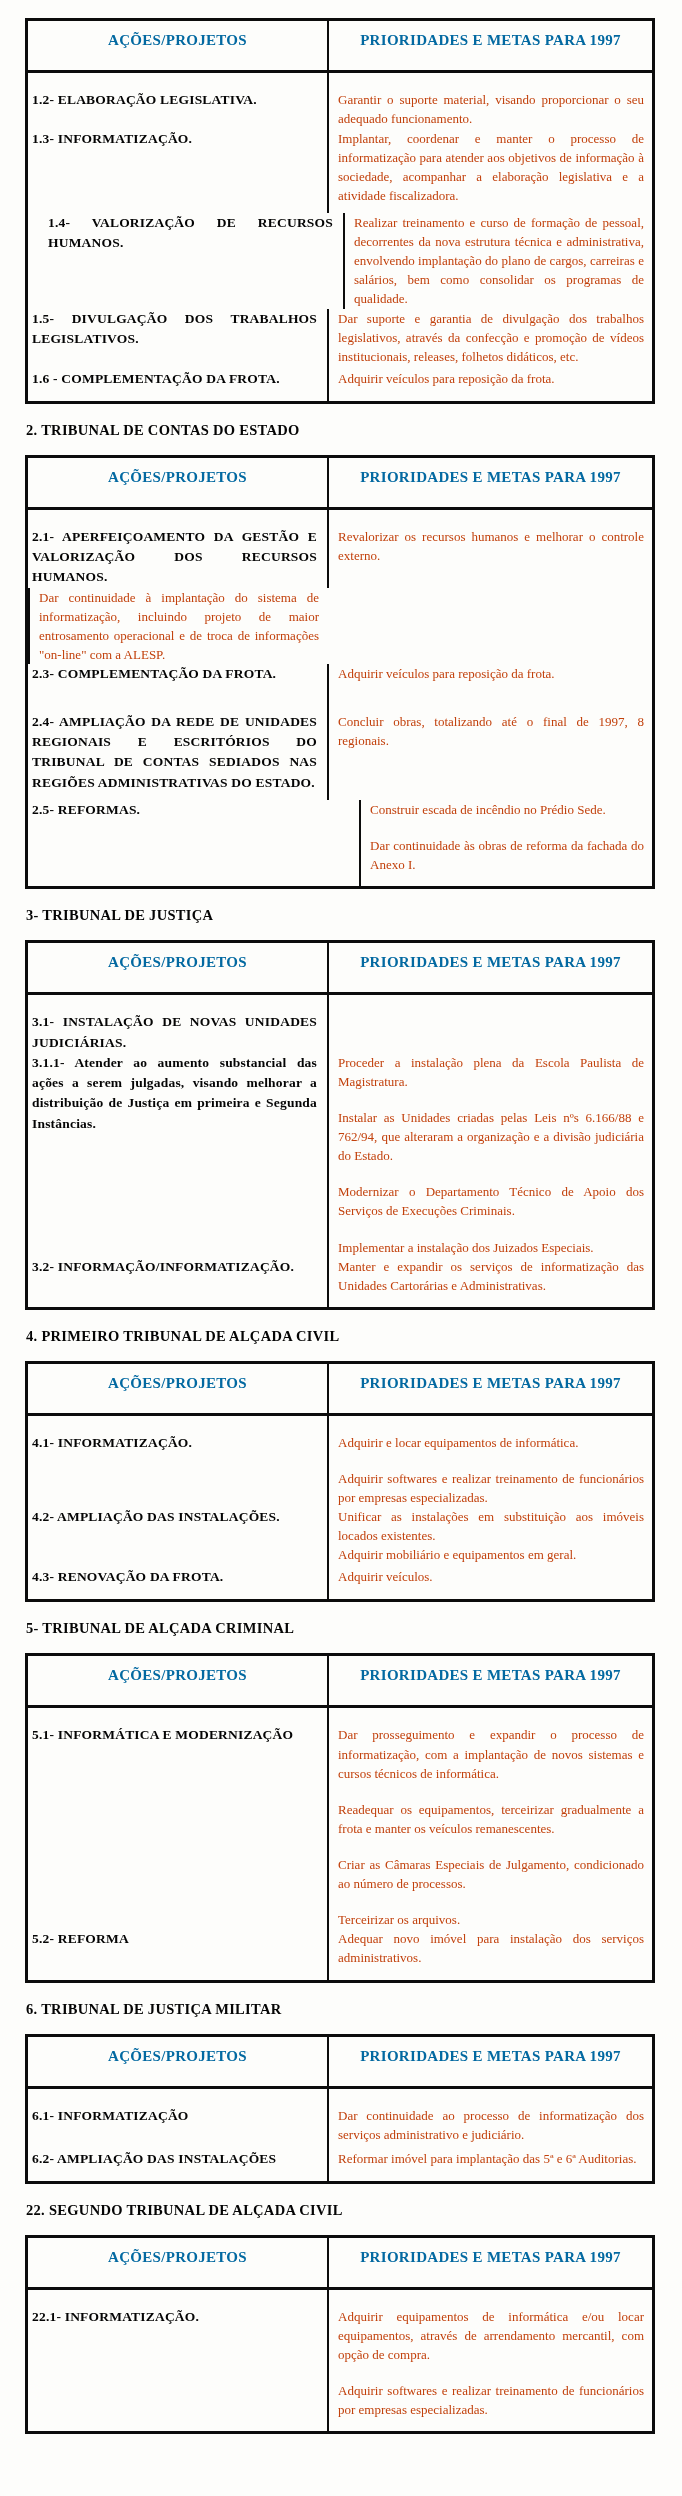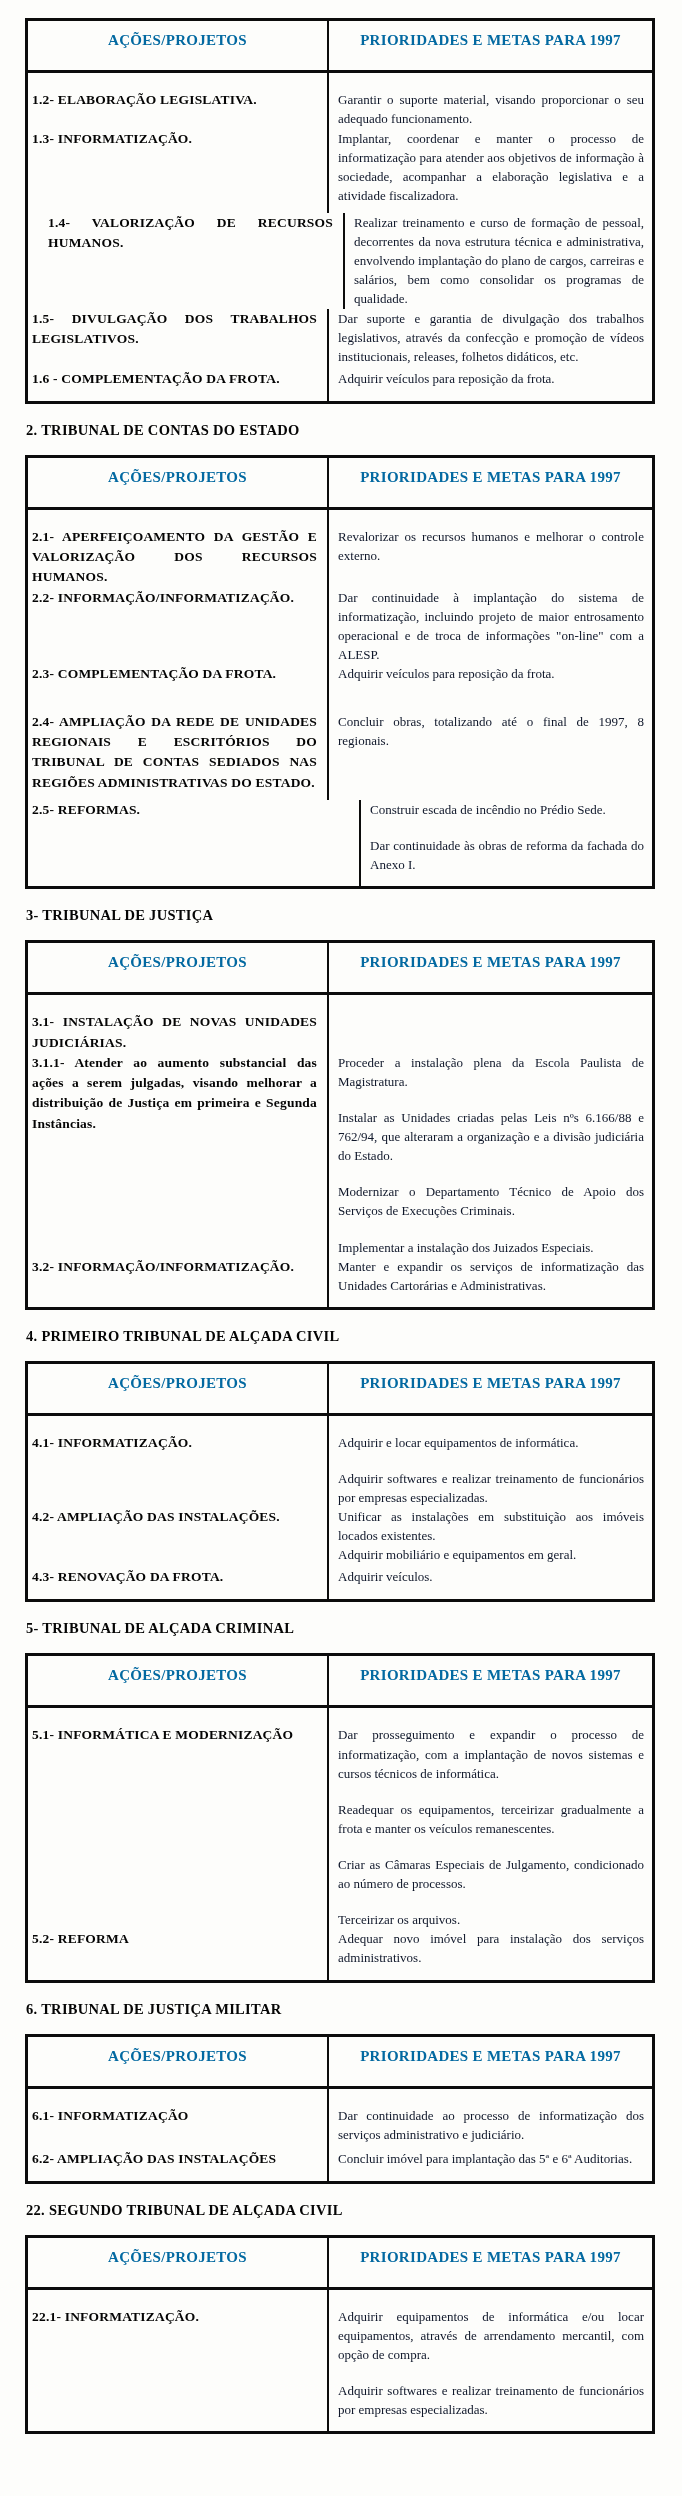--- a/index.html
+++ b/index.html
@@ -31,21 +31,21 @@
     padding:0 10px 0 4px;font-weight:bold;font-size:13.5px;line-height:1.5;
     text-align:justify;letter-spacing:.2px;box-sizing:border-box;color:#050505;
   }
   .c-metas{
     border-left:2.5px solid #0c0c0c;padding:0 8px 0 9px;box-sizing:border-box;
   }
   .row:first-child > div{padding-top:17px;}
   .row:last-child  > div{padding-bottom:12px;}
   .meta{
     margin:0 0 17px;font-size:13px;line-height:1.47;text-align:justify;
-    white-space:pre-line;color:#0f172a;
+    white-space:pre-line;color:#c2410c;
   }
   .meta:last-child{margin-bottom:0;}
 </style>
 </head>
 <body>
 
 <div class="page">
   <div id="sections-root">
   <section class="section">
 
@@ -102,21 +102,20 @@
       </div>
       <div class="tbody">
   <div class="row" style="min-height: 66px;">
     <div class="c-action">2.1- APERFEIÇOAMENTO DA GESTÃO E VALORIZAÇÃO DOS RECURSOS HUMANOS.</div>
     <div class="c-metas">
                 <p class="meta">Revalorizar os recursos humanos e melhorar o controle externo.</p>
               </div>
   </div>
 
   <div class="row" style="min-height: 74px;">
-    <div class="c-action">2.2- INFORMAÇÃO/INFORMATIZAÇÃO.</div>
     <div class="c-metas">
                 <p class="meta">Dar continuidade à implantação do sistema de informatização, incluindo projeto de maior entrosamento operacional e de troca de informações "on-line" com a ALESP.</p>
               </div>
   </div>
 
   <div class="row" style="min-height: 48px;">
     <div class="c-action">2.3- COMPLEMENTAÇÃO DA FROTA.</div>
     <div class="c-metas">
                 <p class="meta">Adquirir veículos para reposição da frota.</p>
               </div>
@@ -246,21 +245,21 @@
   <div class="row" style="min-height: 60px;">
     <div class="c-action">6.1- INFORMATIZAÇÃO</div>
     <div class="c-metas">
                 <p class="meta">Dar continuidade ao processo de informatização dos serviços administrativo e judiciário.</p>
               </div>
   </div>
 
   <div class="row" style="min-height: 24px;">
     <div class="c-action">6.2- AMPLIAÇÃO DAS INSTALAÇÕES</div>
     <div class="c-metas">
-                <p class="meta">Concluir imóvel para implantação das 5ª e 6ª Auditorias.</p>
+                <p class="meta">Reformar imóvel para implantação das 5ª e 6ª Auditorias.</p>
               </div>
   </div>
 </div>
     </div>
   </section>
 
   <section class="section">
     <h2 class="section-title">22. SEGUNDO TRIBUNAL DE ALÇADA CIVIL</h2>
     <div class="doc-table">
       <div class="thead">

